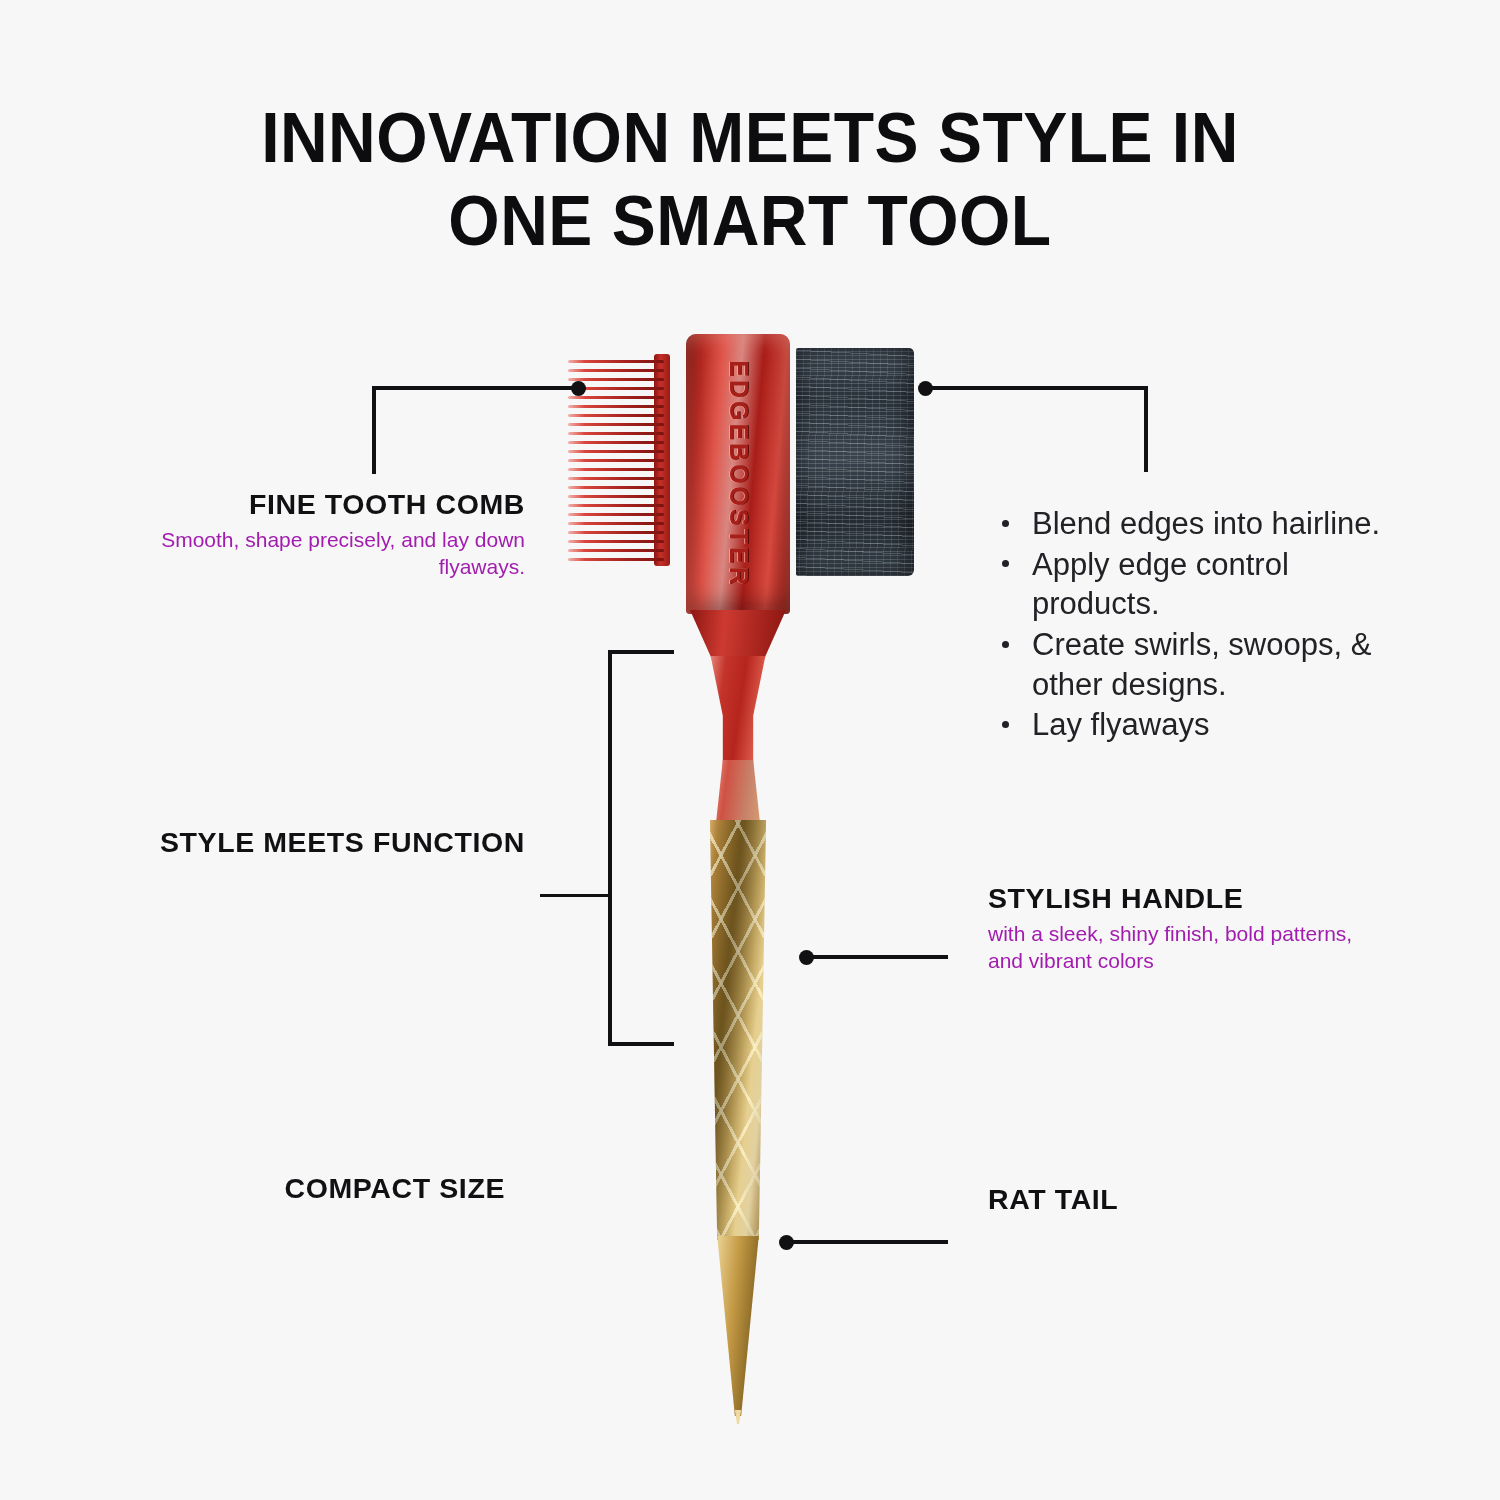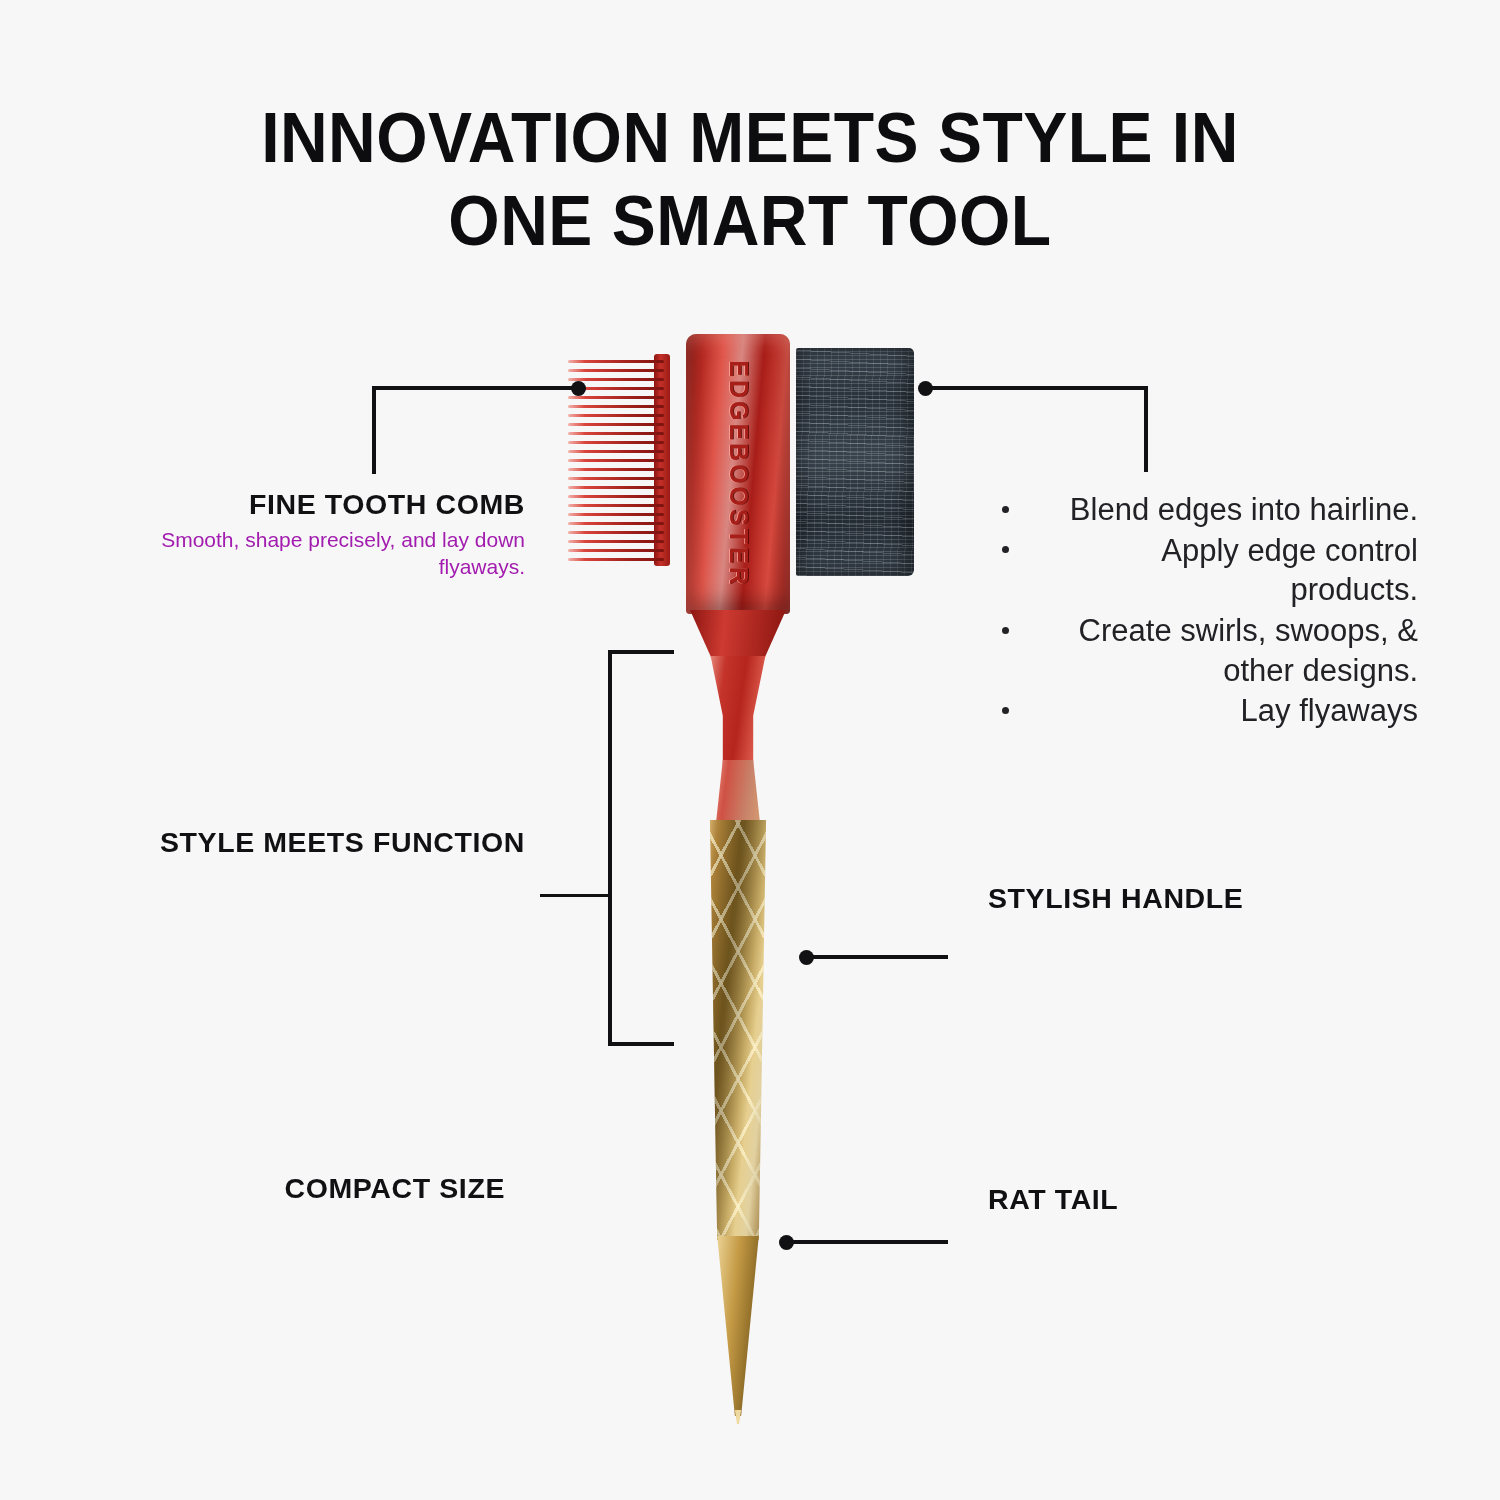--- a/index.html
+++ b/index.html
@@ -41,24 +41,23 @@
     margin:0;
     font-size:21px;
     line-height:1.28;
     font-weight:300;
     color:#a21caf;
   }
   .ta-r{text-align:right;}
   .ta-l{text-align:left;}
 
   ul.bullets{
-    margin:2px 0 0 0;
+    margin:16px 0 0 0;
     padding:0;
     list-style:none;
-    text-align:right;
   }
   ul.bullets li{
     position:relative;
     padding-left:44px;
     font-size:31px;
     line-height:1.28;
     font-weight:300;
     color:#222226;
     margin-bottom:1px;
   }
@@ -279,20 +278,21 @@
       <li><span class="bdot"></span><span>Lay flyaways</span></li>
     </ul>
   </div>
 
   <div class="block ta-r" style="left:70px;top:826px;width:455px;">
     <h3>STYLE MEETS FUNCTION</h3>
   </div>
 
   <div class="block ta-l" style="left:988px;top:882px;width:400px;">
     <h3>STYLISH HANDLE</h3>
+    <p>with a sleek, shiny finish, bold patterns, and vibrant colors</p>
   </div>
 
   <div class="block ta-r" style="left:115px;top:1172px;width:390px;">
     <h3>COMPACT SIZE</h3>
   </div>
 
   <div class="block ta-l" style="left:988px;top:1172px;width:370px;margin-top:11px;">
     <h3>RAT TAIL</h3>
   </div>
 

